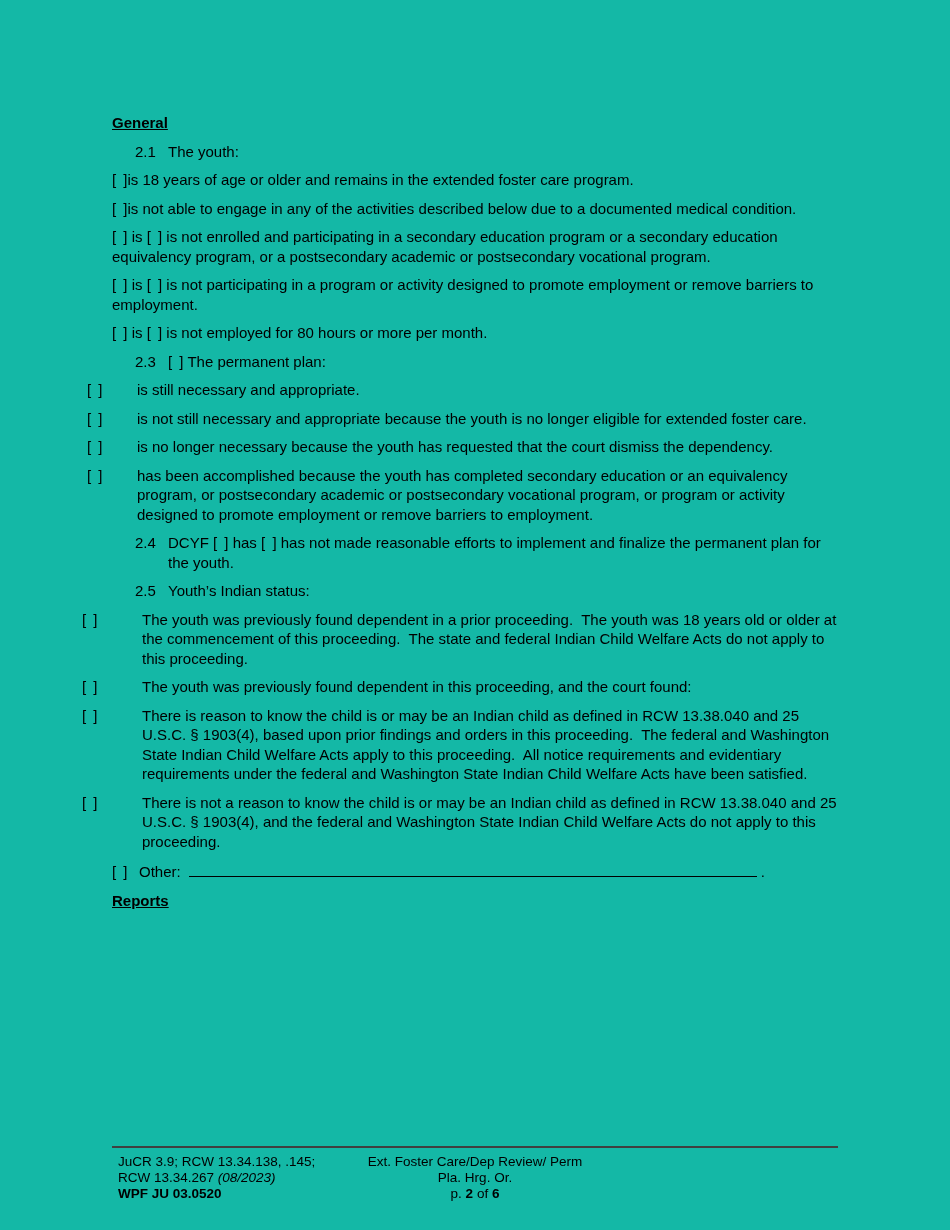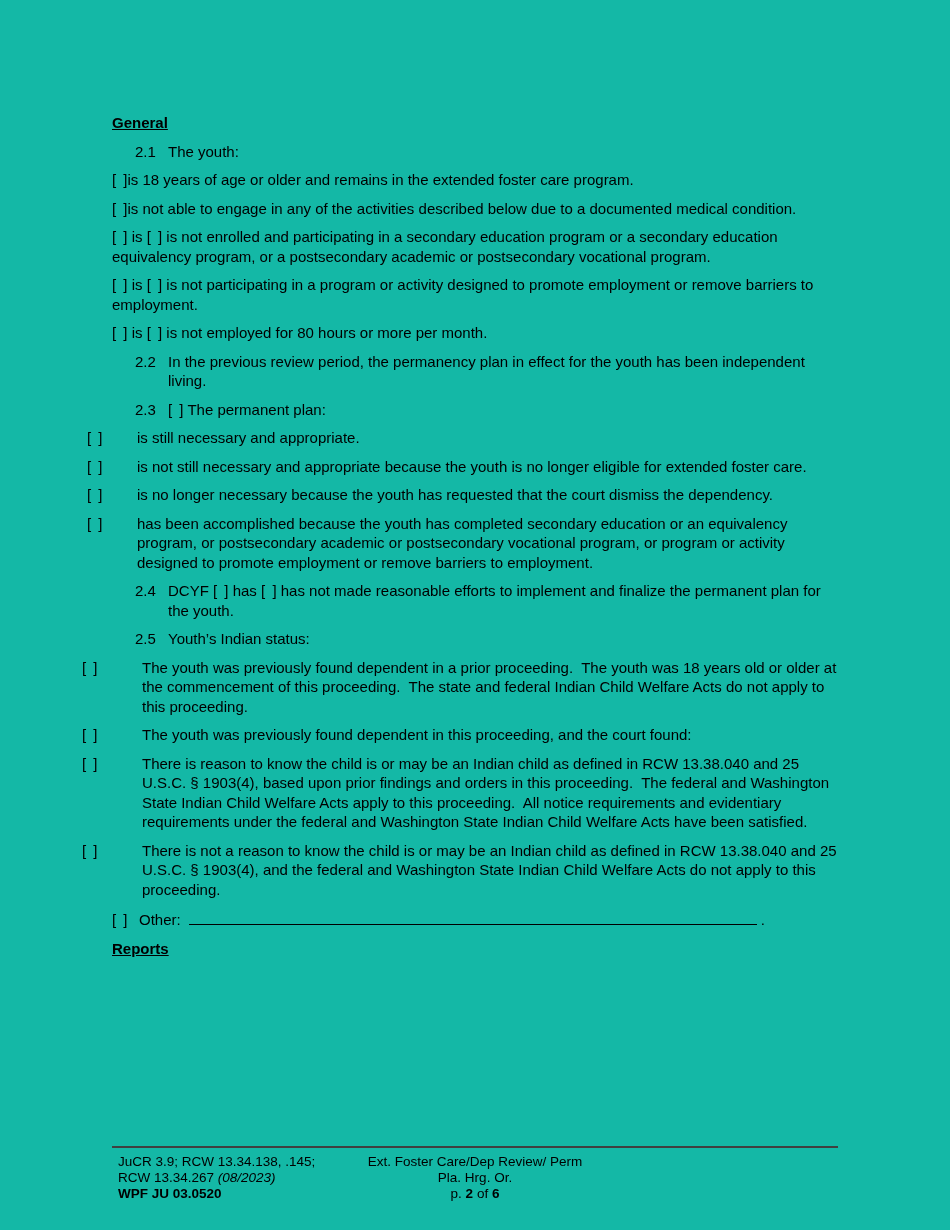--- a/index.html
+++ b/index.html
@@ -62,23 +62,20 @@
       <p class="opt1"><span class="cb">[ ]</span><span>is not able to engage in any of the activities described below due to a documented medical condition.</span></p>
 
       <p class="opt2"><span class="cb">[ ]</span><span> is </span><span class="cb">[ ]</span><span> is not enrolled and participating in a secondary education program or a secondary education equivalency program, or a postsecondary academic or postsecondary vocational program.</span></p>
 
       <p class="opt2"><span class="cb">[ ]</span><span> is </span><span class="cb">[ ]</span><span> is not participating in a program or activity designed to promote employment or remove barriers to employment.</span></p>
 
       <p class="opt2"><span class="cb">[ ]</span><span> is </span><span class="cb">[ ]</span><span> is not employed for 80 hours or more per month.</span></p>
 
     </section>
 
-    <section>
-      <p class="item"><span class="num">2.2</span><span>In the previous review period, the permanency plan in effect for the youth has been independent living.</span></p>
-    </section>
 
     <section>
       <p class="item"><span class="num">2.3</span><span class="cb">[ ]</span><span> The permanent plan:</span></p>
 
       <p class="opt3"><span class="cb w25">[ ]</span><span>is still necessary and appropriate.</span></p>
 
       <p class="opt3"><span class="cb w25">[ ]</span><span>is not still necessary and appropriate because the youth is no longer eligible for extended foster care.</span></p>
 
       <p class="opt3"><span class="cb w25">[ ]</span><span>is no longer necessary because the youth has requested that the court dismiss the dependency.</span></p>
 

